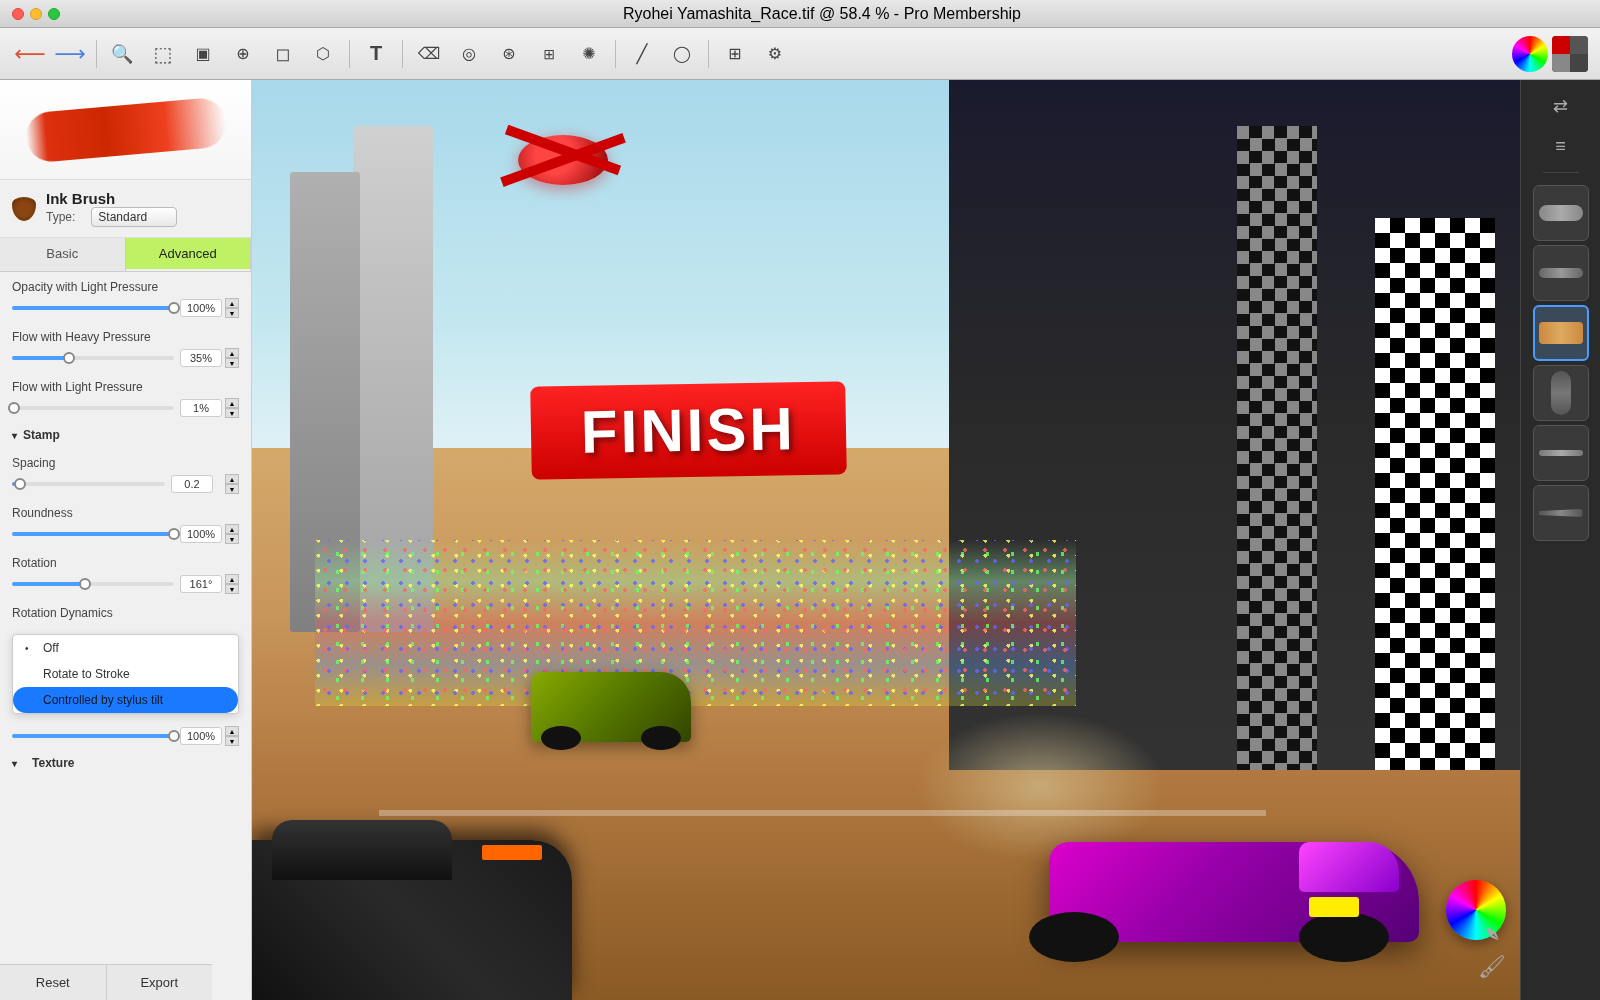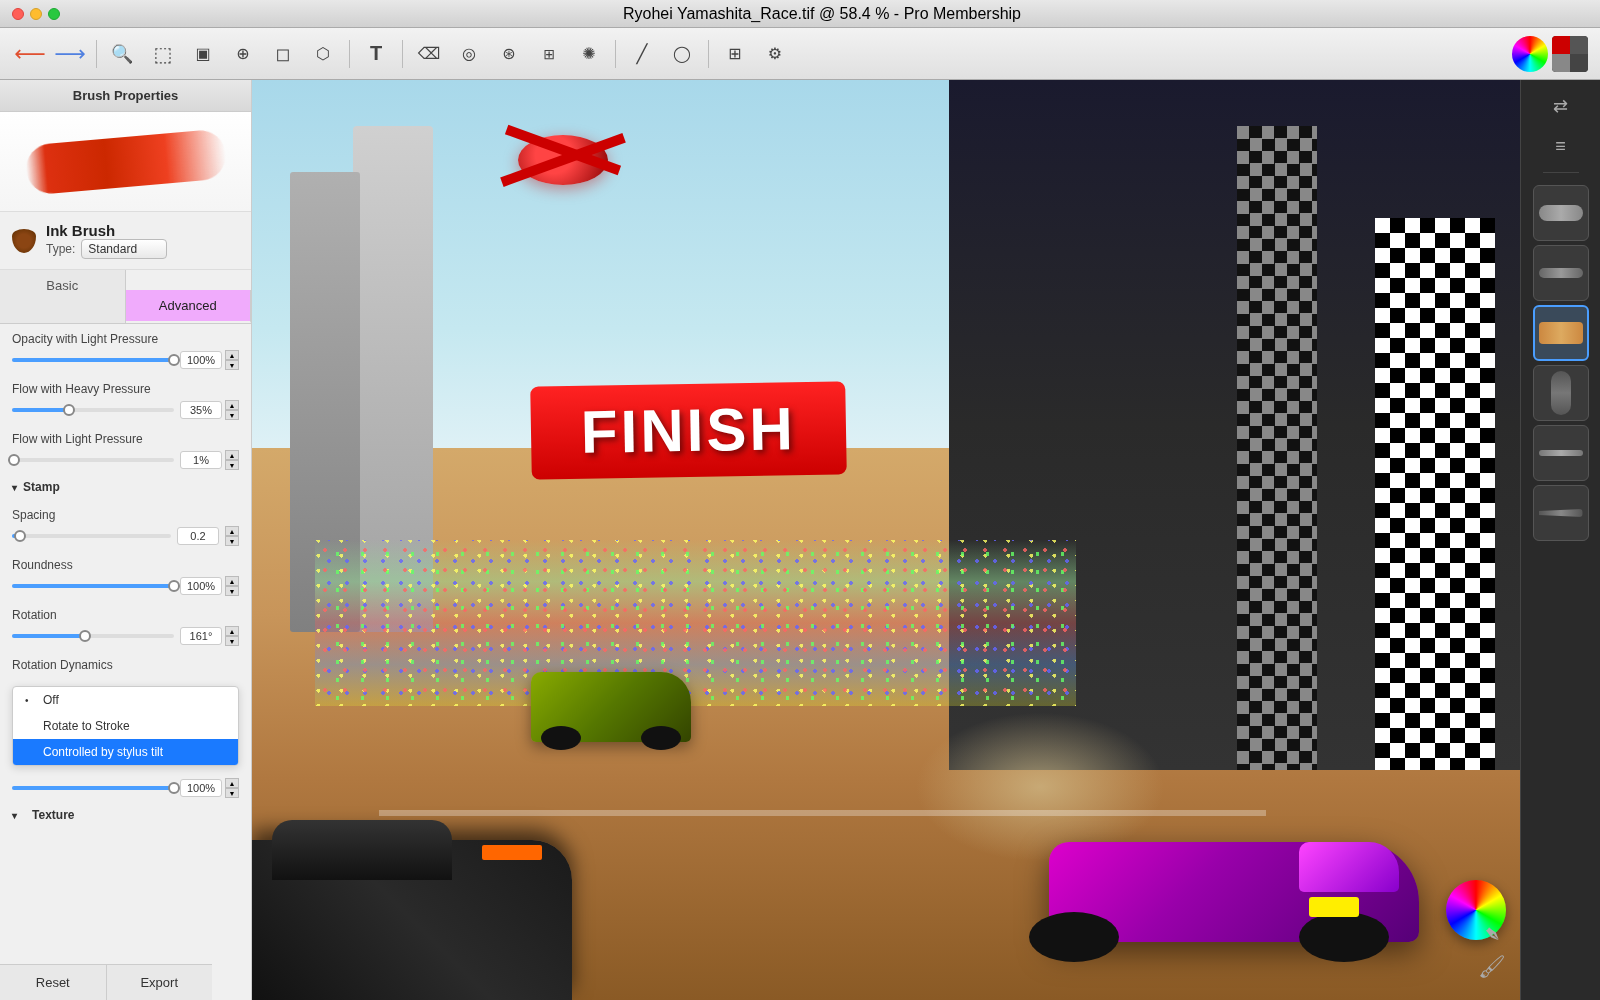--- a/index.html
+++ b/index.html
@@ -235,21 +235,21 @@
       flex-shrink: 0;
     }
     #brush-name {
       font-size: 15px;
       font-weight: 600;
       color: #222;
     }
     #brush-type-row {
       display: flex;
       align-items: center;
-      gap: 6px;
+      gap: 16px;
       font-size: 12px;
       color: #555;
     }
     #brush-type-select {
       background: linear-gradient(180deg, #fff 0%, #e8e8e8 100%);
       border: 1px solid #bbb;
       border-radius: 4px;
       padding: 2px 20px 2px 6px;
       font-size: 12px;
       color: #333;
@@ -267,25 +267,24 @@
       flex: 1;
       padding: 8px 0;
       text-align: center;
       font-size: 13px;
       cursor: pointer;
       background: #e8e8e8;
       color: #555;
       border-right: 1px solid #ccc;
     }
     .brush-tab.active {
-      background: #f0abfc;
+      background: #bef264;
       color: #222;
       font-weight: 500;
       border-bottom: 2px solid #f0f0f0;
-      margin-top: 20px;
     }
 
     
     .control-row {
       padding: 8px 12px 4px;
     }
     .control-label {
       font-size: 12px;
       color: #444;
       margin-bottom: 4px;
@@ -381,21 +380,22 @@
       padding: 6px 12px;
       font-size: 12px;
       color: #333;
       cursor: pointer;
       display: flex;
       align-items: center;
       gap: 6px;
     }
     .dropdown-item.selected {
       background: #1a7aff;
-      color: #ffffff;
+      color: #0f172a;
+      border-radius: 13px;
     }
     .dropdown-check {
       width: 12px;
       font-size: 10px;
     }
 
     
     #brush-panel-footer {
       position: absolute;
       bottom: 0;
@@ -544,23 +544,20 @@
       <div style="position:absolute;bottom:28%;left:22%;width:160px;height:70px;background:linear-gradient(135deg,#88aa00 0%,#557700 50%,#334400 100%);border-radius:10px 30px 5px 5px;box-shadow:0 5px 15px rgba(0,0,0,0.4);">
         <div style="position:absolute;bottom:-8px;left:10px;width:40px;height:24px;background:#111;border-radius:50%;"></div>
         <div style="position:absolute;bottom:-8px;right:10px;width:40px;height:24px;background:#111;border-radius:50%;"></div>
       </div>
     </div>
   </div>
 </div>
 
 <div id="brush-panel">
 
-  <div id="brush-panel-header">
-    <span>Brush Properties</span>
-  </div>
 
   <div id="brush-preview">
     <div class="preview-stroke" style="width:200px;height:50px;background:linear-gradient(90deg,transparent 0%,#dd3010 10%,#cc2800 40%,#ee4020 70%,transparent 100%);border-radius:25px;transform:rotate(-5deg);filter:blur(0.5px);">
     </div>
   </div>
 
   <div id="brush-info">
     <div class="brush-icon-small"></div>
     <div>
       <div id="brush-name">Ink Brush</div>
@@ -642,21 +639,21 @@
     <span style="margin-left:2px;">Stamp</span>
   </div>
 
   <div class="control-row">
     <div class="control-label">Spacing</div>
     <div class="control-slider-row">
       <div class="slider-track">
         <div class="slider-fill" style="width:5%"></div>
         <div class="slider-thumb" style="left:5%"></div>
       </div>
-      <div style="display:flex;align-items:center;gap:4px;">
+      <div style="display:flex;align-items:center;gap:10px;">
         <div class="control-value">0.2</div>
         <div class="value-arrows">
           <div class="arrow-btn">▲</div>
           <div class="arrow-btn">▼</div>
         </div>
       </div>
     </div>
   </div>
 
   <div class="control-row">

